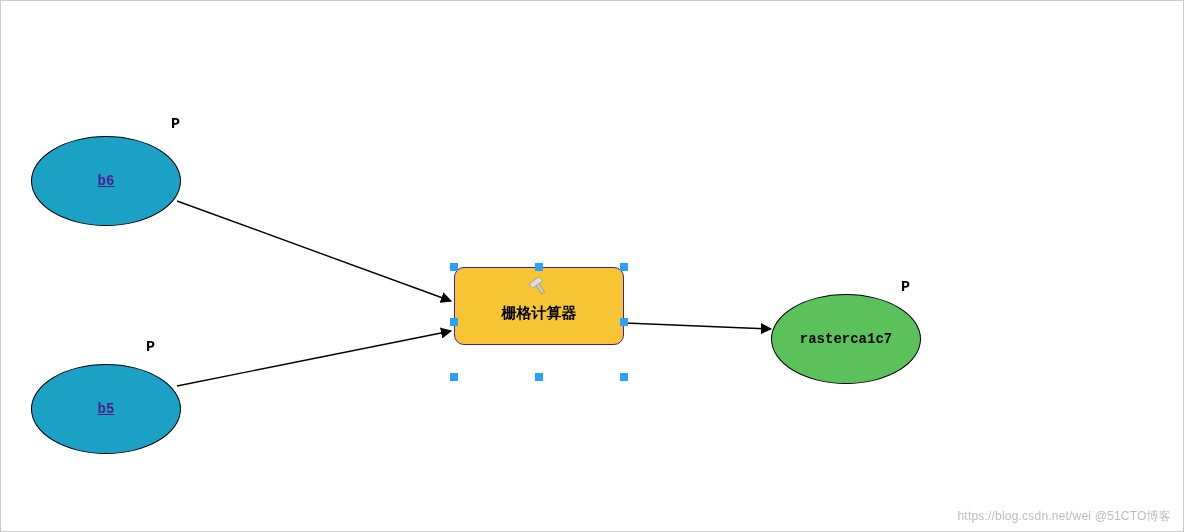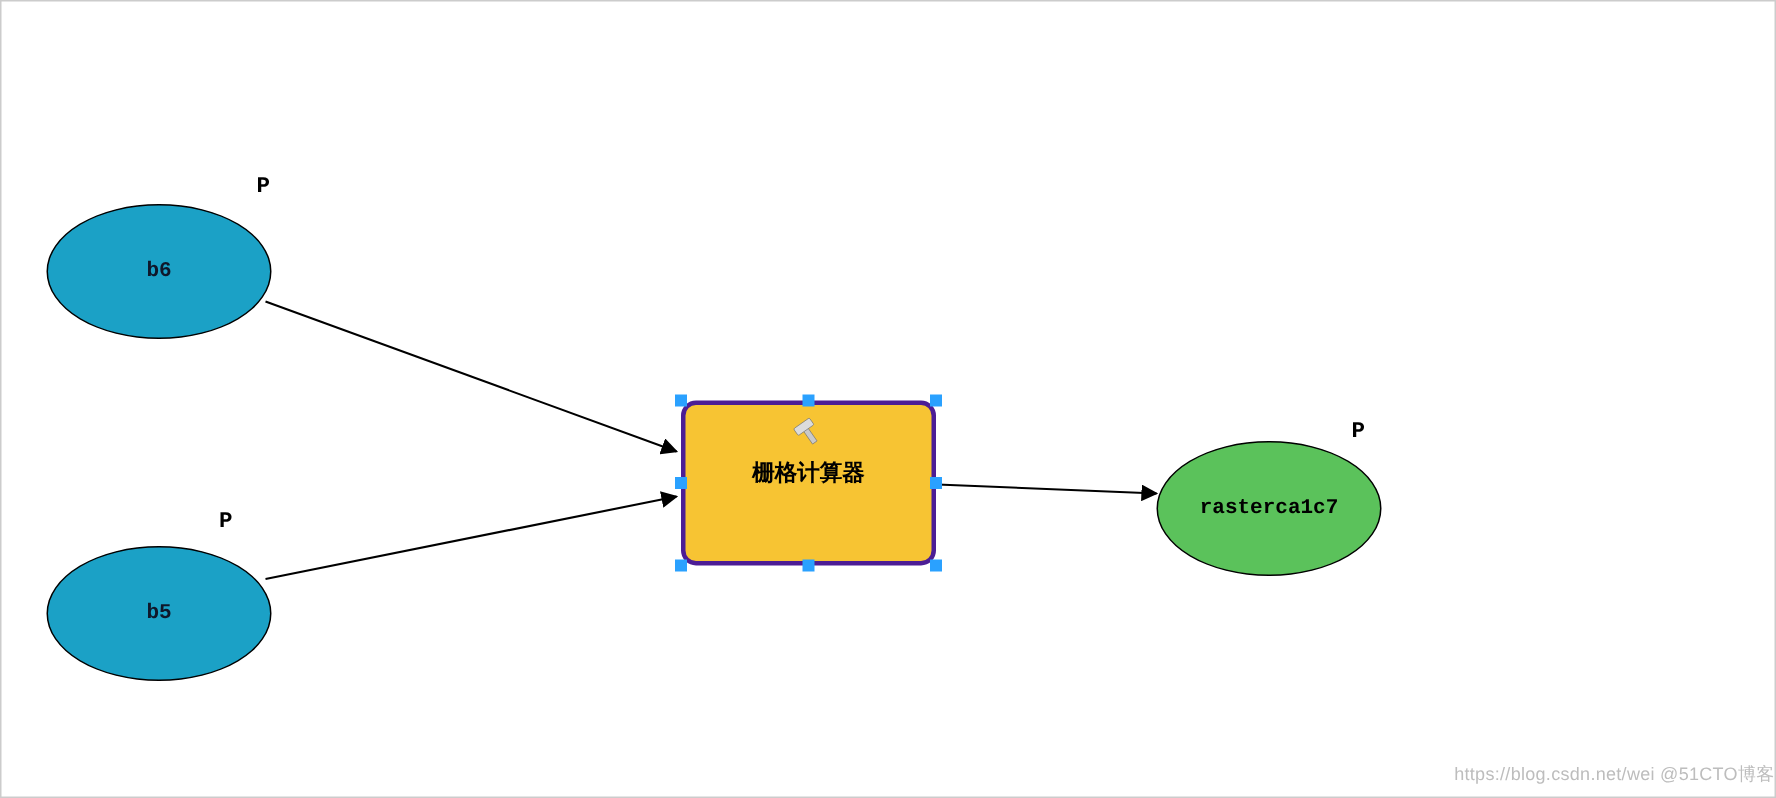--- a/index.html
+++ b/index.html
@@ -35,35 +35,36 @@
     box-sizing: border-box;
   }
   .ellipse {
     border-radius: 50%;
     border: 1px solid #000;
   }
   .input-node {
     background: #1ba1c6;
     width: 150px;
     height: 90px;
-    color: #0f172a;
+    color: #4c1d95;
+    text-decoration: underline;
   }
   .output-node {
     background: #5bc25b;
     width: 150px;
     height: 90px;
     color: #000;
     align-items: center;
   }
   .tool-node {
     background: #f7c433;
-    border: 3px solid #4c1d95;
+    border: 1px solid #4c1d95;
     border-radius: 10px;
     width: 170px;
-    height: 110px;
+    height: 78px;
     color: #000;
     flex-direction: column;
     justify-content: flex-start;
     padding-top: 8px;
   }
   .tool-node .label {
     margin-top: 28px;
     font-family: "SimSun", "Microsoft YaHei", sans-serif;
     font-weight: bold;
     font-size: 15px;
@@ -76,21 +77,21 @@
     color: #000;
   }
   
   .sel-handle {
     position: absolute;
     width: 8px; height: 8px;
     background: #2aa1ff;
   }
   .watermark {
     position: absolute;
-    right: 0;
+    right: 12px;
     bottom: 6px;
     font-size: 12px;
     color: #bdbdbd;
     font-family: Arial, sans-serif;
     letter-spacing: 0.2px;
   }
   .hammer-icon {
     position: absolute;
     top: 8px;
     left: 50%;

